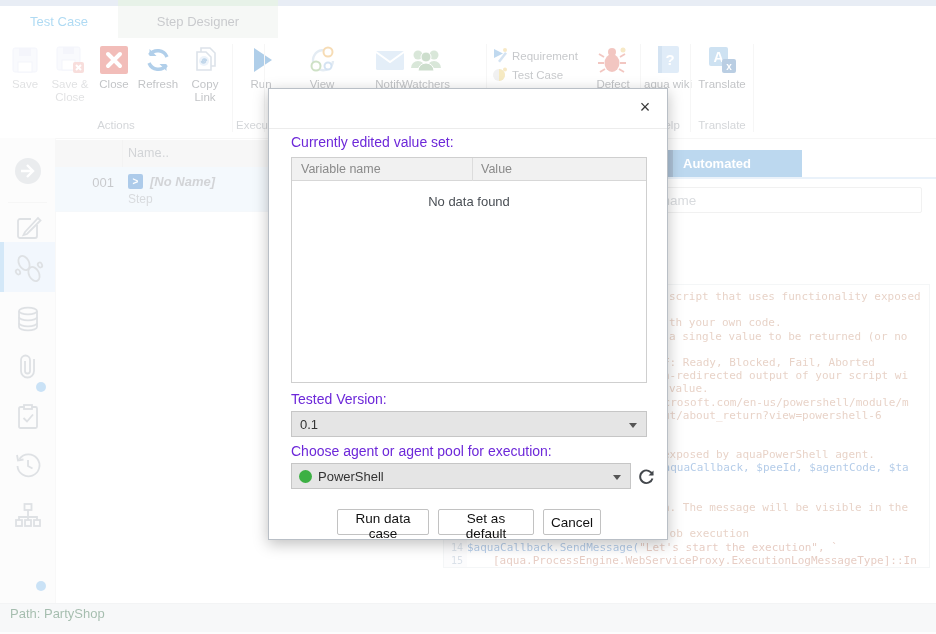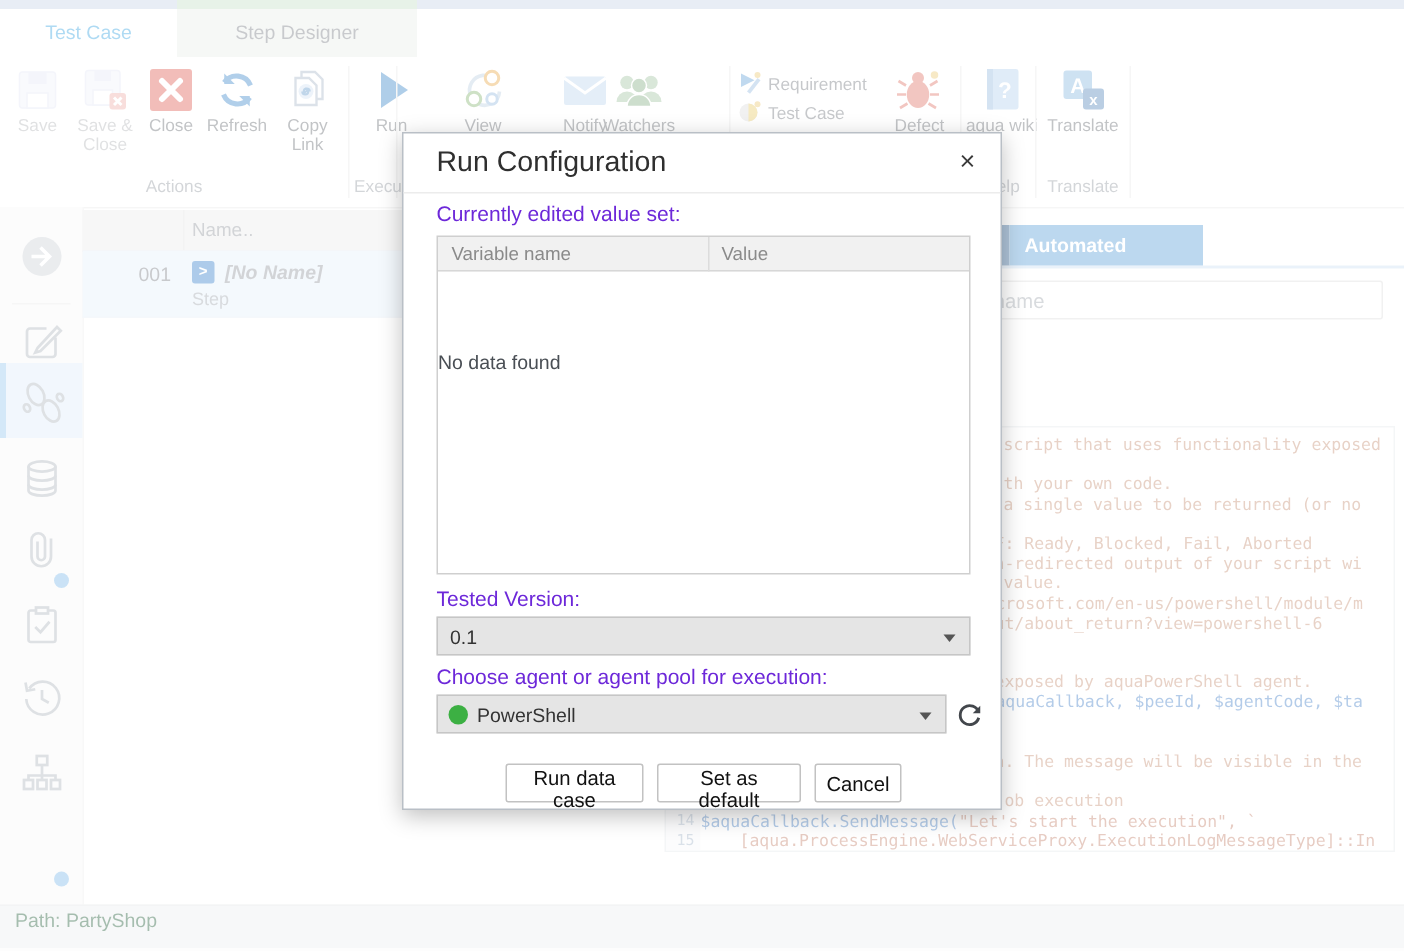--- a/index.html
+++ b/index.html
@@ -70,21 +70,21 @@
   .dlg-title{position:absolute;left:22px;top:9px;font-size:19px;color:#2f2f2f;}
   .dlg-close{position:absolute;right:12px;top:8px;font-size:18px;color:#3a3a3a;width:20px;text-align:center;cursor:default;}
   .dlg-sep{position:absolute;left:0;top:39px;width:100%;height:1px;background:#ececec;}
   .dlg-label{position:absolute;left:22px;font-size:14px;color:#6d28d9;}
   .vtable{position:absolute;left:22px;top:68px;width:356px;height:226px;border:1px solid #cfcfcf;box-sizing:border-box;}
   .vtable .thead{position:absolute;left:0;top:0;width:100%;height:23px;background:#f1f1f1;border-bottom:1px solid #d7d7d7;box-sizing:border-box;}
   .vtable .th{position:absolute;top:4px;font-size:12.5px;color:#8a8a8a;}
   .vtable .th1{left:9px;}
   .vtable .th2{left:189px;}
   .vtable .thdiv{position:absolute;left:180px;top:0;width:1px;height:23px;background:#dcdcdc;}
-  .vtable .empty{position:absolute;left:0;top:36px;width:100%;text-align:left;font-size:13px;color:#4a4f55;margin-top:40px;}
+  .vtable .empty{position:absolute;left:0;top:36px;width:100%;text-align:center;font-size:13px;color:#4a4f55;}
   .dselect{position:absolute;left:22px;height:26px;border:1px solid #c6c6c6;background:#e5e5e5;box-sizing:border-box;}
   .dselect .val{position:absolute;left:8px;top:5px;font-size:13px;color:#333;}
   .caret{position:absolute;right:9px;top:11px;width:0;height:0;border-left:4px solid transparent;
          border-right:4px solid transparent;border-top:5px solid #555;}
   .agent-dot{position:absolute;left:7px;top:6px;width:13px;height:13px;border-radius:50%;}
   .agent-refresh{position:absolute;left:368px;top:378px;width:20px;height:20px;cursor:pointer;}
   .dlg-btn{position:absolute;top:420px;height:26px;background:#fff;border:1px solid #c2c2c2;border-radius:2px;
            font-family:"Liberation Sans",sans-serif;font-size:13.5px;color:#111;cursor:pointer;}
 </style>
 </head>
@@ -385,21 +385,20 @@
   </div>
 
   <div class="abs statusbar">
     <div class="path">Path: PartyShop</div>
   </div>
   <div class="abs statusfoot"></div>
 
   <div class="abs wash"></div>
 
   <div class="abs dialog">
-    <div class="dlg-title">Run Configuration</div>
     <div class="dlg-close">×</div>
     <div class="dlg-sep"></div>
 
     <div class="dlg-label" style="top:45px;">Currently edited value set:</div>
 
     <div class="vtable">
       <div class="thead">
         <div class="th th1">Variable name</div>
         <div class="thdiv"></div>
         <div class="th th2">Value</div>

